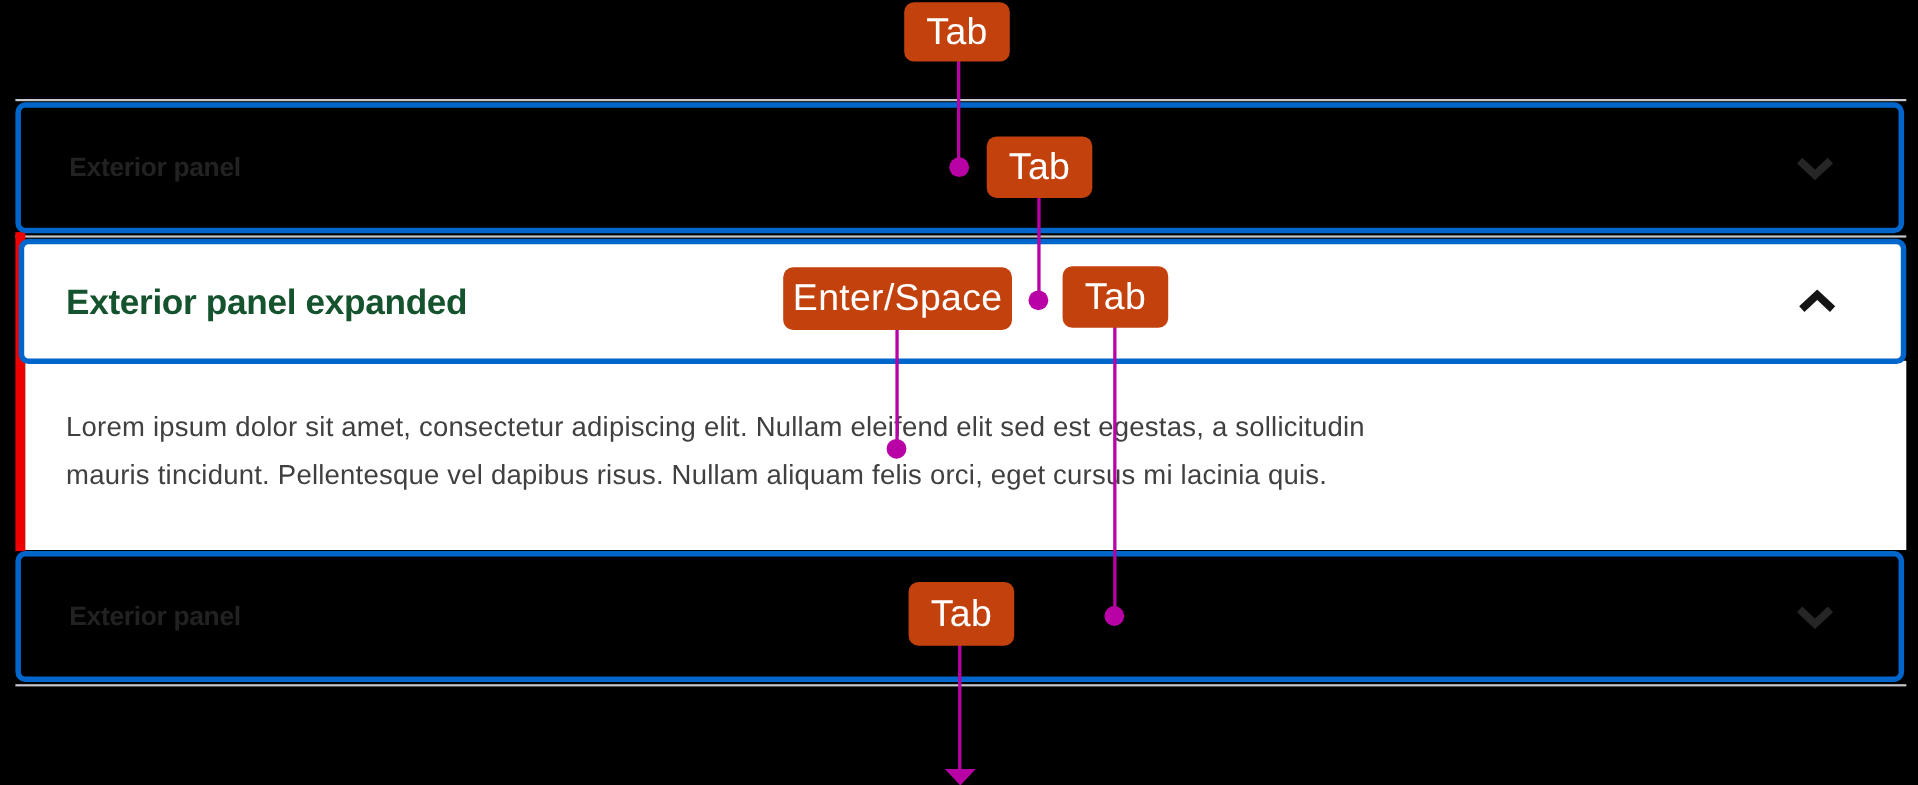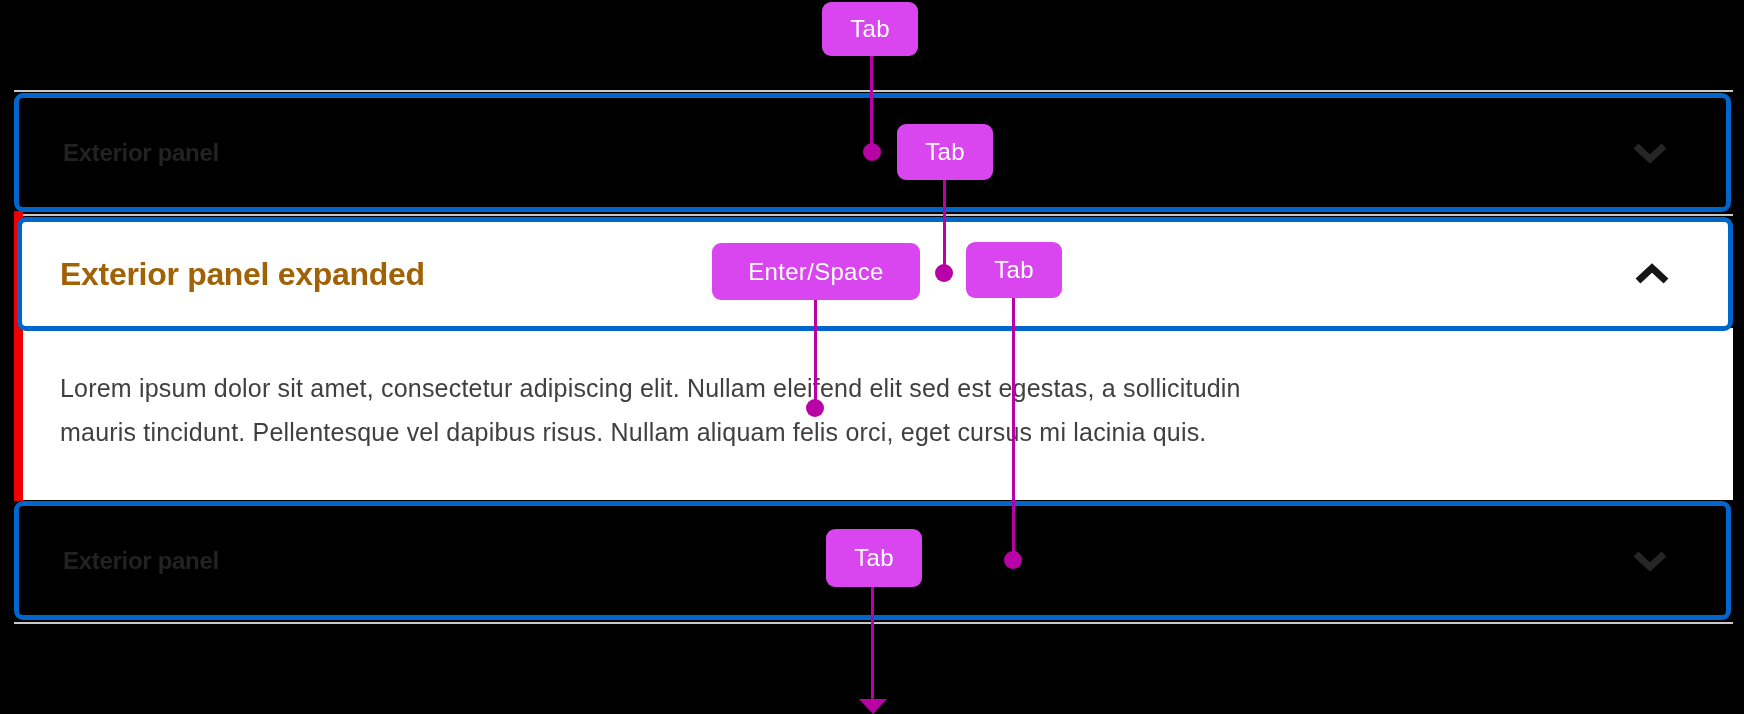--- a/index.html
+++ b/index.html
@@ -28,39 +28,39 @@
   .chev{position:absolute;top:50%;transform:translateY(-50%);right:58px;width:36px;height:22px;}
 
   
   .red-bar{position:absolute;left:14px;top:211px;width:9px;height:290px;background:#ee0000;}
   .expanded-header{
     position:absolute;left:17px;top:217px;width:1716px;height:114px;
     border:5px solid #0066cc;border-radius:9px;box-sizing:border-box;
     background:#ffffff;display:flex;align-items:center;z-index:3;
   }
   .expanded-header .title{
-    padding-left:38px;font-size:32px;font-weight:700;color:#a16207;
+    padding-left:38px;font-size:32px;font-weight:700;color:#14532d;
     letter-spacing:-0.3px;white-space:nowrap;
   }
   .expanded-content{
     position:absolute;left:23px;top:328px;width:1710px;height:172px;
     background:#ffffff;z-index:2;box-sizing:border-box;
   }
   .expanded-content .line{
     position:absolute;left:37px;white-space:nowrap;
     font-size:25px;color:#404040;letter-spacing:0.2px;
   }
   .expanded-content .line.l1{top:46px;}
   .expanded-content .line.l2{top:90px;}
 
   
   .kbadge{
-    position:absolute;background:#d946ef;color:#fff;border-radius:9px;
+    position:absolute;background:#c2410c;color:#fff;border-radius:9px;
     display:flex;align-items:center;justify-content:center;
-    font-size:24px;letter-spacing:0.3px;z-index:10;
+    font-size:34px;letter-spacing:0.3px;z-index:10;
   }
   .kbadge.b1{left:822px;top:2px;width:96px;height:54px;}
   .kbadge.b2{left:897px;top:124px;width:96px;height:56px;}
   .kbadge.b3{left:712px;top:243px;width:208px;height:57px;}
   .kbadge.b4{left:966px;top:242px;width:96px;height:56px;}
   .kbadge.b5{left:826px;top:529px;width:96px;height:58px;}
 
   .kline{position:absolute;width:3px;background:#b802a6;z-index:9;}
   .kline.l1{left:870px;top:54px;height:90px;}
   .kline.l2{left:943px;top:178px;height:87px;}

